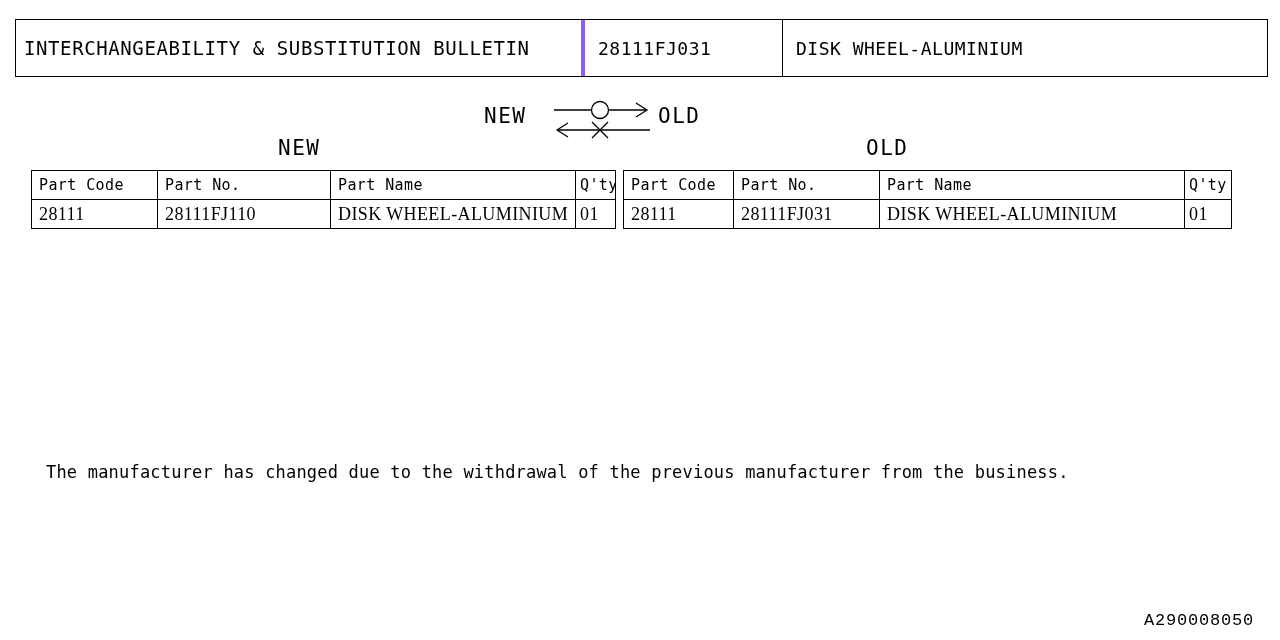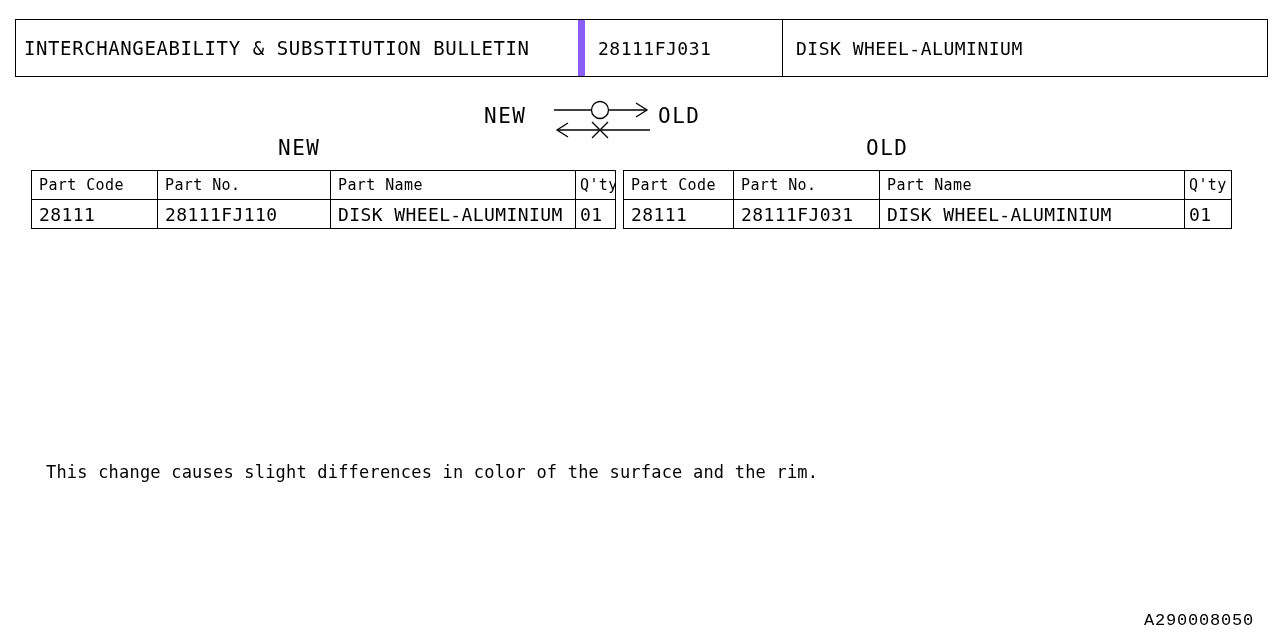--- a/index.html
+++ b/index.html
@@ -32,21 +32,21 @@
   .header-cell {
     display: flex;
     align-items: center;
     box-sizing: border-box;
     overflow: hidden;
     white-space: nowrap;
   }
   .header-cell.title {
     width: 569px;
     padding-left: 8px;
-    border-right: 7px solid #8b5cf6;
+    border-right: 4px solid #8b5cf6;
     font-size: 19px;
     letter-spacing: 0.6px;
   }
   .header-cell.partno {
     width: 198px;
     padding-left: 13px;
     border-right: 1px solid #000;
     font-size: 18px;
     letter-spacing: 0.5px;
   }
@@ -119,20 +119,21 @@
     height: 29px;
     box-sizing: border-box;
   }
   .part-table th {
     font-size: 15px;
     letter-spacing: 0.4px;
   }
   .part-table td {
     font-size: 18px;
     letter-spacing: 0.4px;
+    font-family: Liberation Serif, serif;
   }
   td.qty, th.qty { padding: 0 4px; }
   td.qty { }
 
   
   .new-table .c-code  { width: 126px; }
   .new-table .c-no    { width: 173px; }
   .new-table .c-name  { width: 245px; }
   .new-table .c-qty   { width: 40px; }
   
@@ -233,16 +234,16 @@
         <td class="c-no">28111FJ031</td>
         <td class="c-name">DISK WHEEL-ALUMINIUM</td>
         <td class="c-qty qty">01</td>
       </tr>
     </tbody>
   </table>
 
 </div>
 
 <div class="notes">
-  <div class="note-line">This change causes slight differences in color of the surface and the rim.</div>
+  <div class="note-line">The manufacturer has changed due to the withdrawal of the previous manufacturer from the business.</div>
 </div>
 
 <div class="footer-code">A290008050</div>
 
 </body></html>

